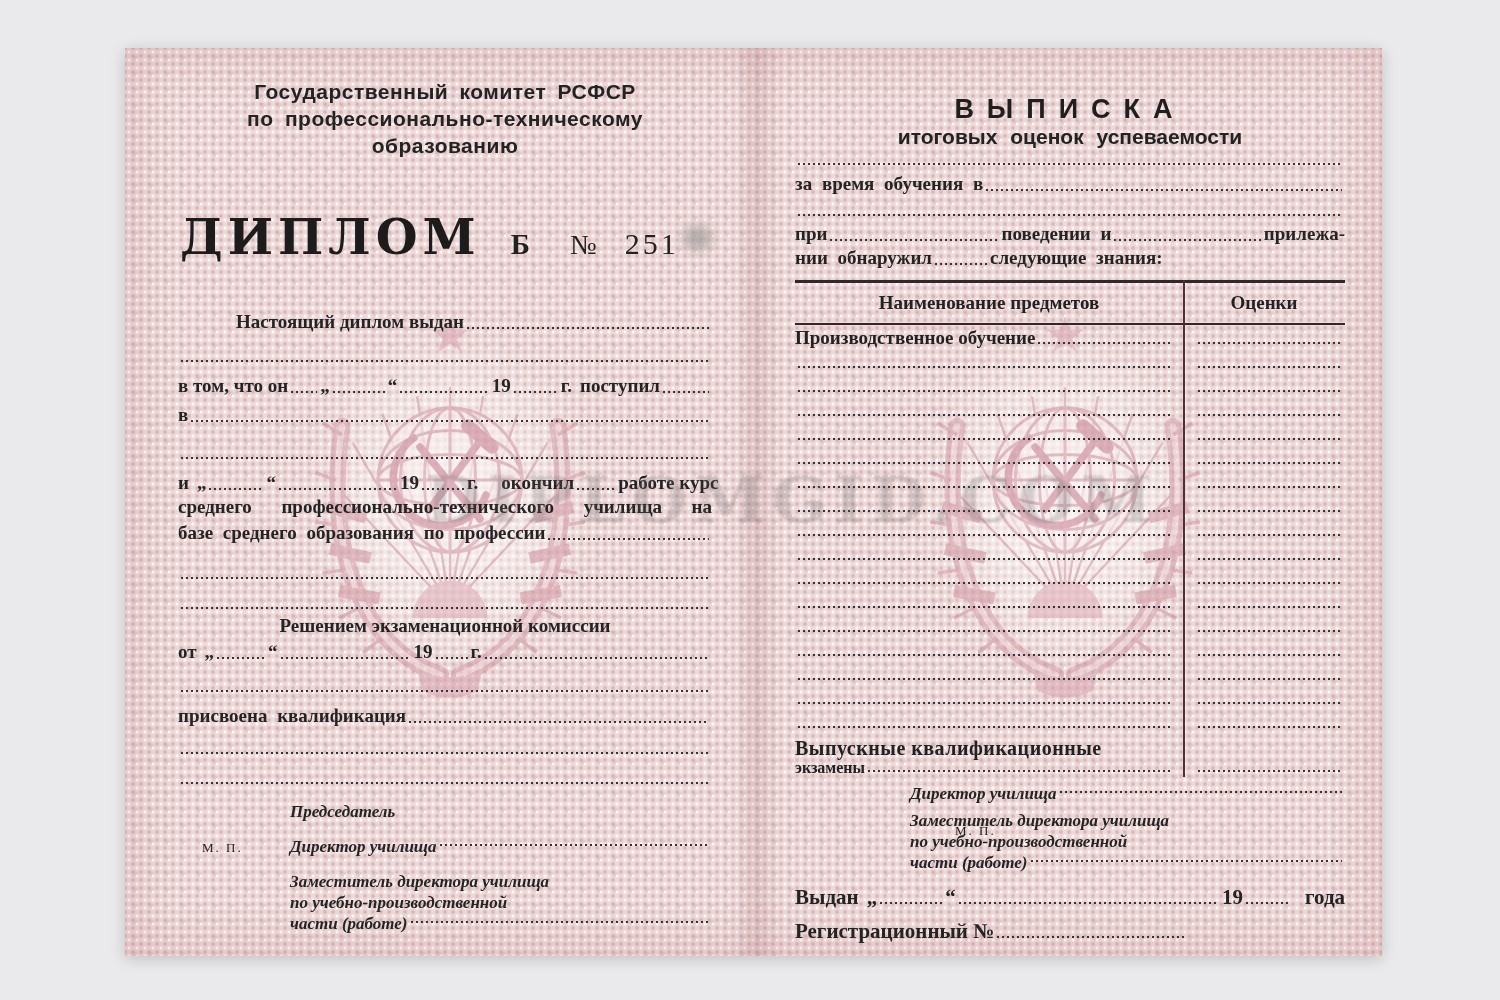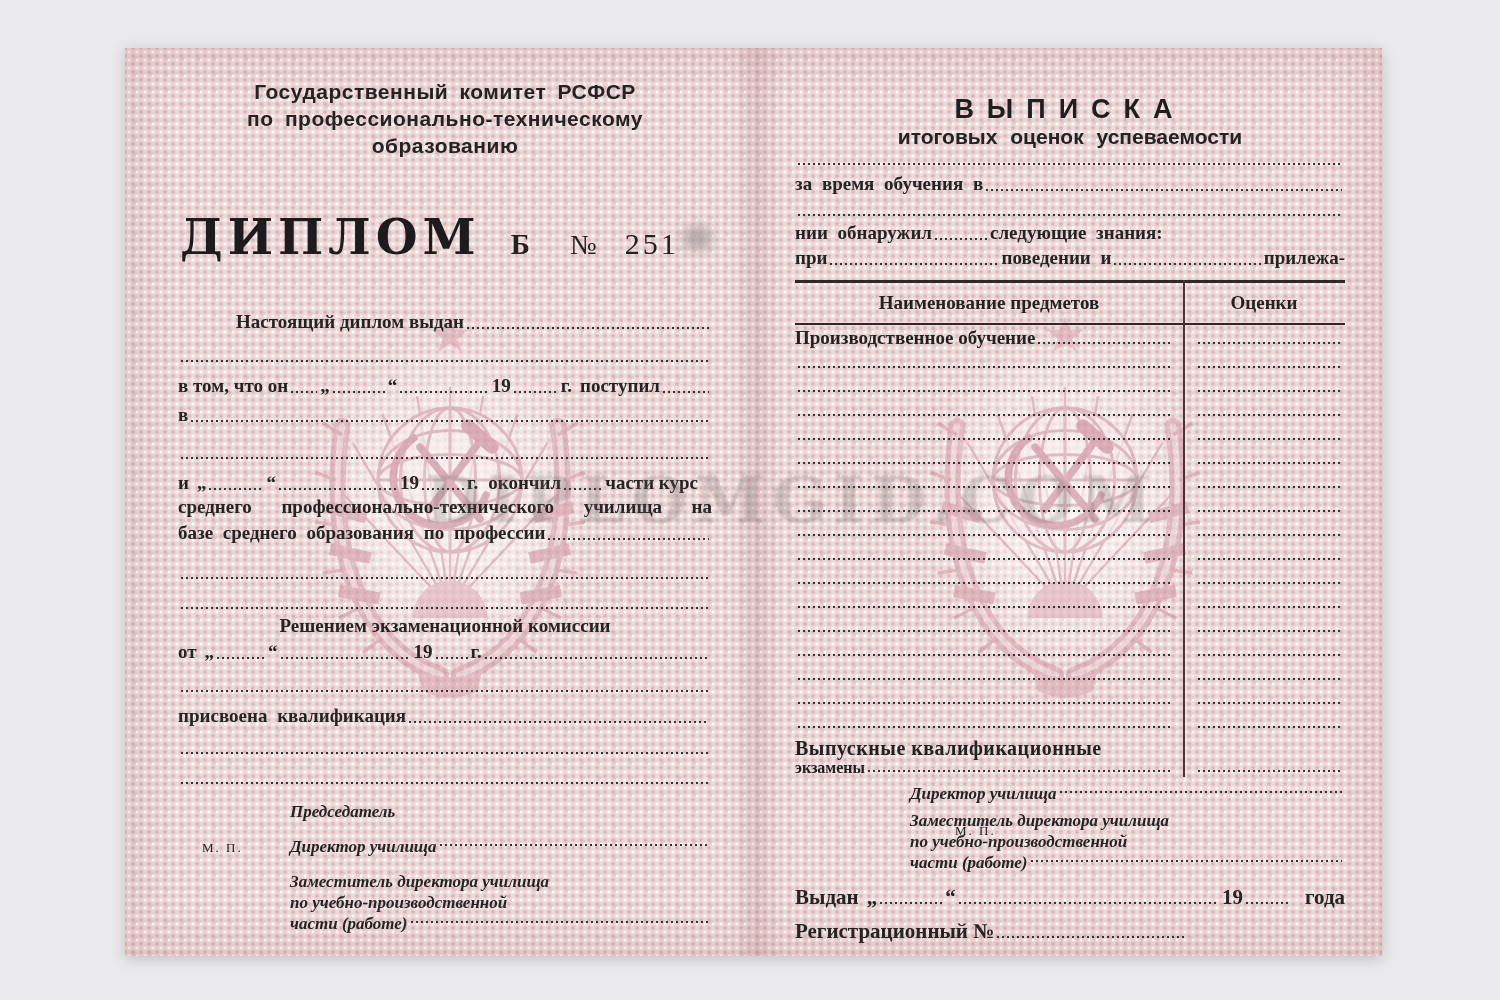--- a/index.html
+++ b/index.html
@@ -211,23 +211,23 @@
       </div>
       <div class="fl" style="height:31px">
         <span class="t">и</span>
         <span class="t" style="margin-left:8px">„</span>
         <span class="dots dfix" style="width:54px"></span>
         <span class="t">“</span>
         <span class="dots dfix" style="width:118px"></span>
         <span class="t">19</span>
         <span class="dots dfix" style="width:42px"></span>
         <span class="t">г.</span>
-        <span class="t" style="margin-left:10px">окончил</span>
+        <span class="t" style="margin-left:23px">окончил</span>
         <span class="dots dfix" style="width:38px"></span>
-        <span class="t">части курс</span>
+        <span class="t">работе курс</span>
       </div>
       <div class="fl just" style="height:25px">среднего профессионально-технического училища на</div>
       <div class="fl" style="height:25px">
         <span class="t ws">базе среднего образования по профессии</span>
         <span class="dots"></span>
       </div>
       <div class="fl" style="height:39px">
         <span class="dots"></span>
       </div>
       <div class="fl" style="height:30px">
@@ -288,31 +288,31 @@
       <div class="fl" style="height:20px">
         <span class="dots"></span>
       </div>
       <div class="fl" style="height:26px">
         <span class="t ws">за время обучения в</span>
         <span class="dots"></span>
       </div>
       <div class="fl" style="height:25px">
         <span class="dots"></span>
       </div>
+      <div class="fl" style="height:25px">
+        <span class="t">при</span>
+        <span class="dots dfix" style="width:168px"></span>
+        <span class="t ws">поведении и</span>
+        <span class="dots"></span>
+        <span class="t">прилежа-</span>
+      </div>
       <div class="fl" style="height:24px">
         <span class="t ws">нии обнаружил</span>
         <span class="dots dfix" style="width:52px"></span>
         <span class="t ws">следующие знания:</span>
-      </div>
-      <div class="fl" style="height:25px">
-        <span class="t">при</span>
-        <span class="dots dfix" style="width:168px"></span>
-        <span class="t ws">поведении и</span>
-        <span class="dots"></span>
-        <span class="t">прилежа-</span>
       </div>
 
       <div class="ttable">
         <div class="vline"></div>
         <div class="thead">
           <div class="th-subj">Наименование предметов</div>
           <div class="th-grade">Оценки</div>
         </div>
         <div>
   <div class="trow">

